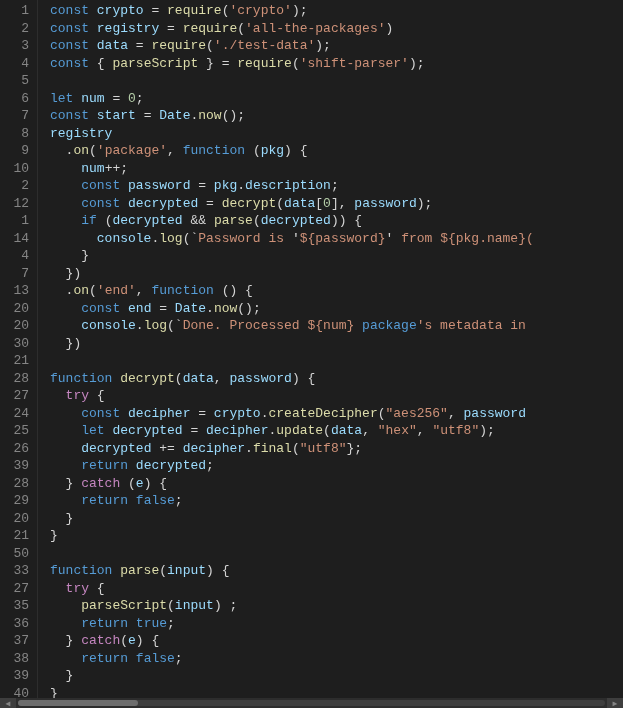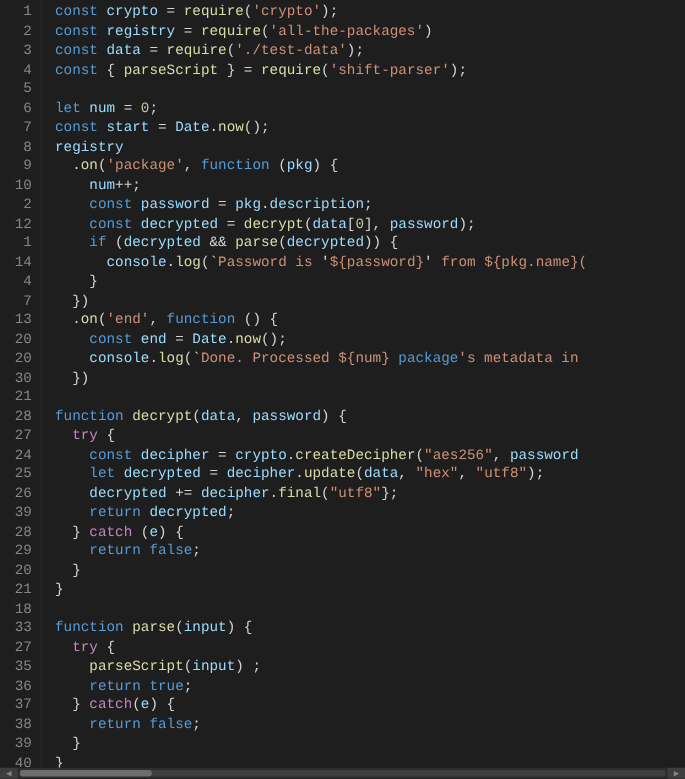--- a/index.html
+++ b/index.html
@@ -114,21 +114,21 @@
         <span class="line-number">28</span>
         <span class="line-number">27</span>
         <span class="line-number">24</span>
         <span class="line-number">25</span>
         <span class="line-number">26</span>
         <span class="line-number">39</span>
         <span class="line-number">28</span>
         <span class="line-number">29</span>
         <span class="line-number">20</span>
         <span class="line-number">21</span>
-        <span class="line-number">18</span>
+        <span class="line-number">50</span>
         <span class="line-number">33</span>
         <span class="line-number">27</span>
         <span class="line-number">35</span>
         <span class="line-number">36</span>
         <span class="line-number">37</span>
         <span class="line-number">38</span>
         <span class="line-number">39</span>
         <span class="line-number">40</span>
       </div>
     <div class="code-content" id="code-content"><div style="height: 17.5px; line-height: 17.5px; min-height: 17.5px;"><span style="color: rgb(86, 156, 214);">const </span><span style="color: rgb(156, 220, 254);">crypto</span><span style="color: rgb(212, 212, 212);"> = </span><span style="color: rgb(220, 220, 170);">require</span><span style="color: rgb(212, 212, 212);">(</span><span style="color: rgb(206, 145, 120);">'crypto'</span><span style="color: rgb(212, 212, 212);">);</span></div><div style="height: 17.5px; line-height: 17.5px; min-height: 17.5px;"><span style="color: rgb(86, 156, 214);">const </span><span style="color: rgb(156, 220, 254);">registry</span><span style="color: rgb(212, 212, 212);"> = </span><span style="color: rgb(220, 220, 170);">require</span><span style="color: rgb(212, 212, 212);">(</span><span style="color: rgb(206, 145, 120);">'all-the-packages'</span><span style="color: rgb(212, 212, 212);">)</span></div><div style="height: 17.5px; line-height: 17.5px; min-height: 17.5px;"><span style="color: rgb(86, 156, 214);">const </span><span style="color: rgb(156, 220, 254);">data</span><span style="color: rgb(212, 212, 212);"> = </span><span style="color: rgb(220, 220, 170);">require</span><span style="color: rgb(212, 212, 212);">(</span><span style="color: rgb(206, 145, 120);">'./test-data'</span><span style="color: rgb(212, 212, 212);">);</span></div><div style="height: 17.5px; line-height: 17.5px; min-height: 17.5px;"><span style="color: rgb(86, 156, 214);">const </span><span style="color: rgb(212, 212, 212);">{ </span><span style="color: rgb(220, 220, 170);">parseScript</span><span style="color: rgb(212, 212, 212);"> } = </span><span style="color: rgb(220, 220, 170);">require</span><span style="color: rgb(212, 212, 212);">(</span><span style="color: rgb(206, 145, 120);">'shift-parser'</span><span style="color: rgb(212, 212, 212);">);</span></div><div style="height: 17.5px; line-height: 17.5px; min-height: 17.5px;">&nbsp;</div><div style="height: 17.5px; line-height: 17.5px; min-height: 17.5px;"><span style="color: rgb(86, 156, 214);">let </span><span style="color: rgb(156, 220, 254);">num</span><span style="color: rgb(212, 212, 212);"> = </span><span style="color: rgb(181, 206, 168);">0</span><span style="color: rgb(212, 212, 212);">;</span></div><div style="height: 17.5px; line-height: 17.5px; min-height: 17.5px;"><span style="color: rgb(86, 156, 214);">const </span><span style="color: rgb(156, 220, 254);">start</span><span style="color: rgb(212, 212, 212);"> = </span><span style="color: rgb(156, 220, 254);">Date</span><span style="color: rgb(212, 212, 212);">.</span><span style="color: rgb(220, 220, 170);">now</span><span style="color: rgb(212, 212, 212);">();</span></div><div style="height: 17.5px; line-height: 17.5px; min-height: 17.5px;"><span style="color: rgb(156, 220, 254);">registry</span></div><div style="height: 17.5px; line-height: 17.5px; min-height: 17.5px;"><span style="color: rgb(212, 212, 212);">  .</span><span style="color: rgb(220, 220, 170);">on</span><span style="color: rgb(212, 212, 212);">(</span><span style="color: rgb(206, 145, 120);">'package'</span><span style="color: rgb(212, 212, 212);">, </span><span style="color: rgb(86, 156, 214);">function </span><span style="color: rgb(212, 212, 212);">(</span><span style="color: rgb(156, 220, 254);">pkg</span><span style="color: rgb(212, 212, 212);">) {</span></div><div style="height: 17.5px; line-height: 17.5px; min-height: 17.5px;"><span style="color: rgb(212, 212, 212);">    </span><span style="color: rgb(156, 220, 254);">num</span><span style="color: rgb(212, 212, 212);">++;</span></div><div style="height: 17.5px; line-height: 17.5px; min-height: 17.5px;"><span style="color: rgb(212, 212, 212);">    </span><span style="color: rgb(86, 156, 214);">const </span><span style="color: rgb(156, 220, 254);">password</span><span style="color: rgb(212, 212, 212);"> = </span><span style="color: rgb(156, 220, 254);">pkg</span><span style="color: rgb(212, 212, 212);">.</span><span style="color: rgb(156, 220, 254);">description</span><span style="color: rgb(212, 212, 212);">;</span></div><div style="height: 17.5px; line-height: 17.5px; min-height: 17.5px;"><span style="color: rgb(212, 212, 212);">    </span><span style="color: rgb(86, 156, 214);">const </span><span style="color: rgb(156, 220, 254);">decrypted</span><span style="color: rgb(212, 212, 212);"> = </span><span style="color: rgb(220, 220, 170);">decrypt</span><span style="color: rgb(212, 212, 212);">(</span><span style="color: rgb(156, 220, 254);">data</span><span style="color: rgb(212, 212, 212);">[</span><span style="color: rgb(181, 206, 168);">0</span><span style="color: rgb(212, 212, 212);">], </span><span style="color: rgb(156, 220, 254);">password</span><span style="color: rgb(212, 212, 212);">);</span></div><div style="height: 17.5px; line-height: 17.5px; min-height: 17.5px;"><span style="color: rgb(212, 212, 212);">    </span><span style="color: rgb(86, 156, 214);">if </span><span style="color: rgb(212, 212, 212);">(</span><span style="color: rgb(156, 220, 254);">decrypted</span><span style="color: rgb(212, 212, 212);"> &amp;&amp; </span><span style="color: rgb(220, 220, 170);">parse</span><span style="color: rgb(212, 212, 212);">(</span><span style="color: rgb(156, 220, 254);">decrypted</span><span style="color: rgb(212, 212, 212);">)) {</span></div><div style="height: 17.5px; line-height: 17.5px; min-height: 17.5px;"><span style="color: rgb(212, 212, 212);">      </span><span style="color: rgb(156, 220, 254);">console</span><span style="color: rgb(212, 212, 212);">.</span><span style="color: rgb(220, 220, 170);">log</span><span style="color: rgb(212, 212, 212);">(`</span><span style="color: rgb(206, 145, 120);">Password is </span><span style="color: rgb(212, 212, 212);">'</span><span style="color: rgb(206, 145, 120);">${password}</span><span style="color: rgb(212, 212, 212);">'</span><span style="color: rgb(206, 145, 120);"> from ${pkg.name}(</span></div><div style="height: 17.5px; line-height: 17.5px; min-height: 17.5px;"><span style="color: rgb(212, 212, 212);">    }</span></div><div style="height: 17.5px; line-height: 17.5px; min-height: 17.5px;"><span style="color: rgb(212, 212, 212);">  })</span></div><div style="height: 17.5px; line-height: 17.5px; min-height: 17.5px;"><span style="color: rgb(212, 212, 212);">  .</span><span style="color: rgb(220, 220, 170);">on</span><span style="color: rgb(212, 212, 212);">(</span><span style="color: rgb(206, 145, 120);">'end'</span><span style="color: rgb(212, 212, 212);">, </span><span style="color: rgb(86, 156, 214);">function </span><span style="color: rgb(212, 212, 212);">() {</span></div><div style="height: 17.5px; line-height: 17.5px; min-height: 17.5px;"><span style="color: rgb(212, 212, 212);">    </span><span style="color: rgb(86, 156, 214);">const </span><span style="color: rgb(156, 220, 254);">end</span><span style="color: rgb(212, 212, 212);"> = </span><span style="color: rgb(156, 220, 254);">Date</span><span style="color: rgb(212, 212, 212);">.</span><span style="color: rgb(220, 220, 170);">now</span><span style="color: rgb(212, 212, 212);">();</span></div><div style="height: 17.5px; line-height: 17.5px; min-height: 17.5px;"><span style="color: rgb(212, 212, 212);">    </span><span style="color: rgb(156, 220, 254);">console</span><span style="color: rgb(212, 212, 212);">.</span><span style="color: rgb(220, 220, 170);">log</span><span style="color: rgb(212, 212, 212);">(`</span><span style="color: rgb(206, 145, 120);">Done. Processed ${num} </span><span style="color: rgb(86, 156, 214);">package</span><span style="color: rgb(206, 145, 120);">'s metadata in</span></div><div style="height: 17.5px; line-height: 17.5px; min-height: 17.5px;"><span style="color: rgb(212, 212, 212);">  })</span></div><div style="height: 17.5px; line-height: 17.5px; min-height: 17.5px;">&nbsp;</div><div style="height: 17.5px; line-height: 17.5px; min-height: 17.5px;"><span style="color: rgb(86, 156, 214);">function </span><span style="color: rgb(220, 220, 170);">decrypt</span><span style="color: rgb(212, 212, 212);">(</span><span style="color: rgb(156, 220, 254);">data</span><span style="color: rgb(212, 212, 212);">, </span><span style="color: rgb(156, 220, 254);">password</span><span style="color: rgb(212, 212, 212);">) {</span></div><div style="height: 17.5px; line-height: 17.5px; min-height: 17.5px;"><span style="color: rgb(212, 212, 212);">  </span><span style="color: rgb(197, 134, 192);">try</span><span style="color: rgb(212, 212, 212);"> {</span></div><div style="height: 17.5px; line-height: 17.5px; min-height: 17.5px;"><span style="color: rgb(212, 212, 212);">    </span><span style="color: rgb(86, 156, 214);">const </span><span style="color: rgb(156, 220, 254);">decipher</span><span style="color: rgb(212, 212, 212);"> = </span><span style="color: rgb(156, 220, 254);">crypto</span><span style="color: rgb(212, 212, 212);">.</span><span style="color: rgb(220, 220, 170);">createDecipher</span><span style="color: rgb(212, 212, 212);">(</span><span style="color: rgb(206, 145, 120);">"aes256"</span><span style="color: rgb(212, 212, 212);">, </span><span style="color: rgb(156, 220, 254);">password</span></div><div style="height: 17.5px; line-height: 17.5px; min-height: 17.5px;"><span style="color: rgb(212, 212, 212);">    </span><span style="color: rgb(86, 156, 214);">let </span><span style="color: rgb(156, 220, 254);">decrypted</span><span style="color: rgb(212, 212, 212);"> = </span><span style="color: rgb(156, 220, 254);">decipher</span><span style="color: rgb(212, 212, 212);">.</span><span style="color: rgb(220, 220, 170);">update</span><span style="color: rgb(212, 212, 212);">(</span><span style="color: rgb(156, 220, 254);">data</span><span style="color: rgb(212, 212, 212);">, </span><span style="color: rgb(206, 145, 120);">"hex"</span><span style="color: rgb(212, 212, 212);">, </span><span style="color: rgb(206, 145, 120);">"utf8"</span><span style="color: rgb(212, 212, 212);">);</span></div><div style="height: 17.5px; line-height: 17.5px; min-height: 17.5px;"><span style="color: rgb(212, 212, 212);">    </span><span style="color: rgb(156, 220, 254);">decrypted</span><span style="color: rgb(212, 212, 212);"> += </span><span style="color: rgb(156, 220, 254);">decipher</span><span style="color: rgb(212, 212, 212);">.</span><span style="color: rgb(220, 220, 170);">final</span><span style="color: rgb(212, 212, 212);">(</span><span style="color: rgb(206, 145, 120);">"utf8"</span><span style="color: rgb(212, 212, 212);">};</span></div><div style="height: 17.5px; line-height: 17.5px; min-height: 17.5px;"><span style="color: rgb(212, 212, 212);">    </span><span style="color: rgb(86, 156, 214);">return </span><span style="color: rgb(156, 220, 254);">decrypted</span><span style="color: rgb(212, 212, 212);">;</span></div><div style="height: 17.5px; line-height: 17.5px; min-height: 17.5px;"><span style="color: rgb(212, 212, 212);">  } </span><span style="color: rgb(197, 134, 192);">catch</span><span style="color: rgb(212, 212, 212);"> (</span><span style="color: rgb(156, 220, 254);">e</span><span style="color: rgb(212, 212, 212);">) {</span></div><div style="height: 17.5px; line-height: 17.5px; min-height: 17.5px;"><span style="color: rgb(212, 212, 212);">    </span><span style="color: rgb(86, 156, 214);">return </span><span style="color: rgb(86, 156, 214);">false</span><span style="color: rgb(212, 212, 212);">;</span></div><div style="height: 17.5px; line-height: 17.5px; min-height: 17.5px;"><span style="color: rgb(212, 212, 212);">  }</span></div><div style="height: 17.5px; line-height: 17.5px; min-height: 17.5px;"><span style="color: rgb(212, 212, 212);">}</span></div><div style="height: 17.5px; line-height: 17.5px; min-height: 17.5px;">&nbsp;</div><div style="height: 17.5px; line-height: 17.5px; min-height: 17.5px;"><span style="color: rgb(86, 156, 214);">function </span><span style="color: rgb(220, 220, 170);">parse</span><span style="color: rgb(212, 212, 212);">(</span><span style="color: rgb(156, 220, 254);">input</span><span style="color: rgb(212, 212, 212);">) {</span></div><div style="height: 17.5px; line-height: 17.5px; min-height: 17.5px;"><span style="color: rgb(212, 212, 212);">  </span><span style="color: rgb(197, 134, 192);">try</span><span style="color: rgb(212, 212, 212);"> {</span></div><div style="height: 17.5px; line-height: 17.5px; min-height: 17.5px;"><span style="color: rgb(212, 212, 212);">    </span><span style="color: rgb(220, 220, 170);">parseScript</span><span style="color: rgb(212, 212, 212);">(</span><span style="color: rgb(156, 220, 254);">input</span><span style="color: rgb(212, 212, 212);">) ;</span></div><div style="height: 17.5px; line-height: 17.5px; min-height: 17.5px;"><span style="color: rgb(212, 212, 212);">    </span><span style="color: rgb(86, 156, 214);">return </span><span style="color: rgb(86, 156, 214);">true</span><span style="color: rgb(212, 212, 212);">;</span></div><div style="height: 17.5px; line-height: 17.5px; min-height: 17.5px;"><span style="color: rgb(212, 212, 212);">  } </span><span style="color: rgb(197, 134, 192);">catch</span><span style="color: rgb(212, 212, 212);">(</span><span style="color: rgb(156, 220, 254);">e</span><span style="color: rgb(212, 212, 212);">) {</span></div><div style="height: 17.5px; line-height: 17.5px; min-height: 17.5px;"><span style="color: rgb(212, 212, 212);">    </span><span style="color: rgb(86, 156, 214);">return </span><span style="color: rgb(86, 156, 214);">false</span><span style="color: rgb(212, 212, 212);">;</span></div><div style="height: 17.5px; line-height: 17.5px; min-height: 17.5px;"><span style="color: rgb(212, 212, 212);">  }</span></div><div style="height: 17.5px; line-height: 17.5px; min-height: 17.5px;"><span style="color: rgb(212, 212, 212);">}</span></div></div>

